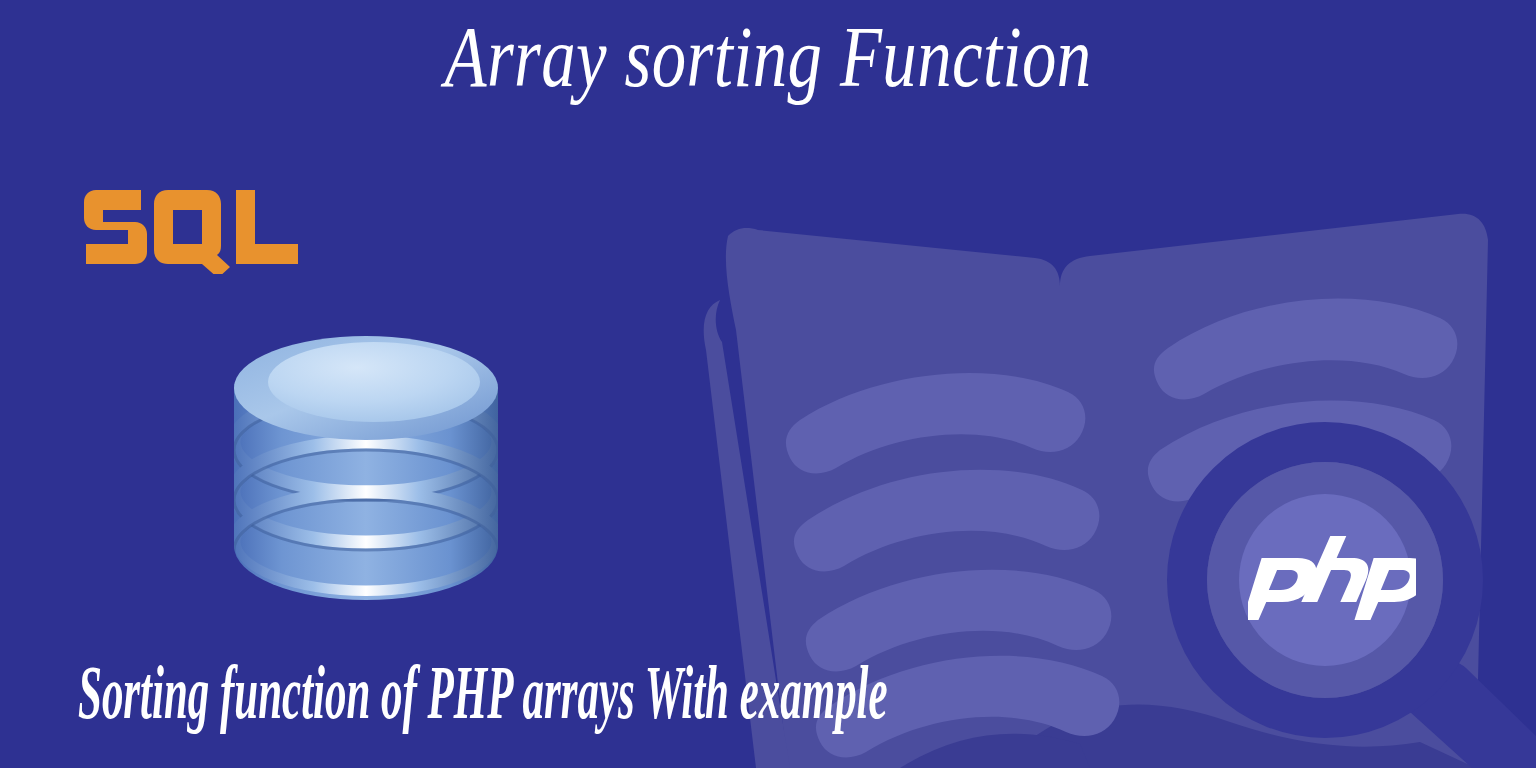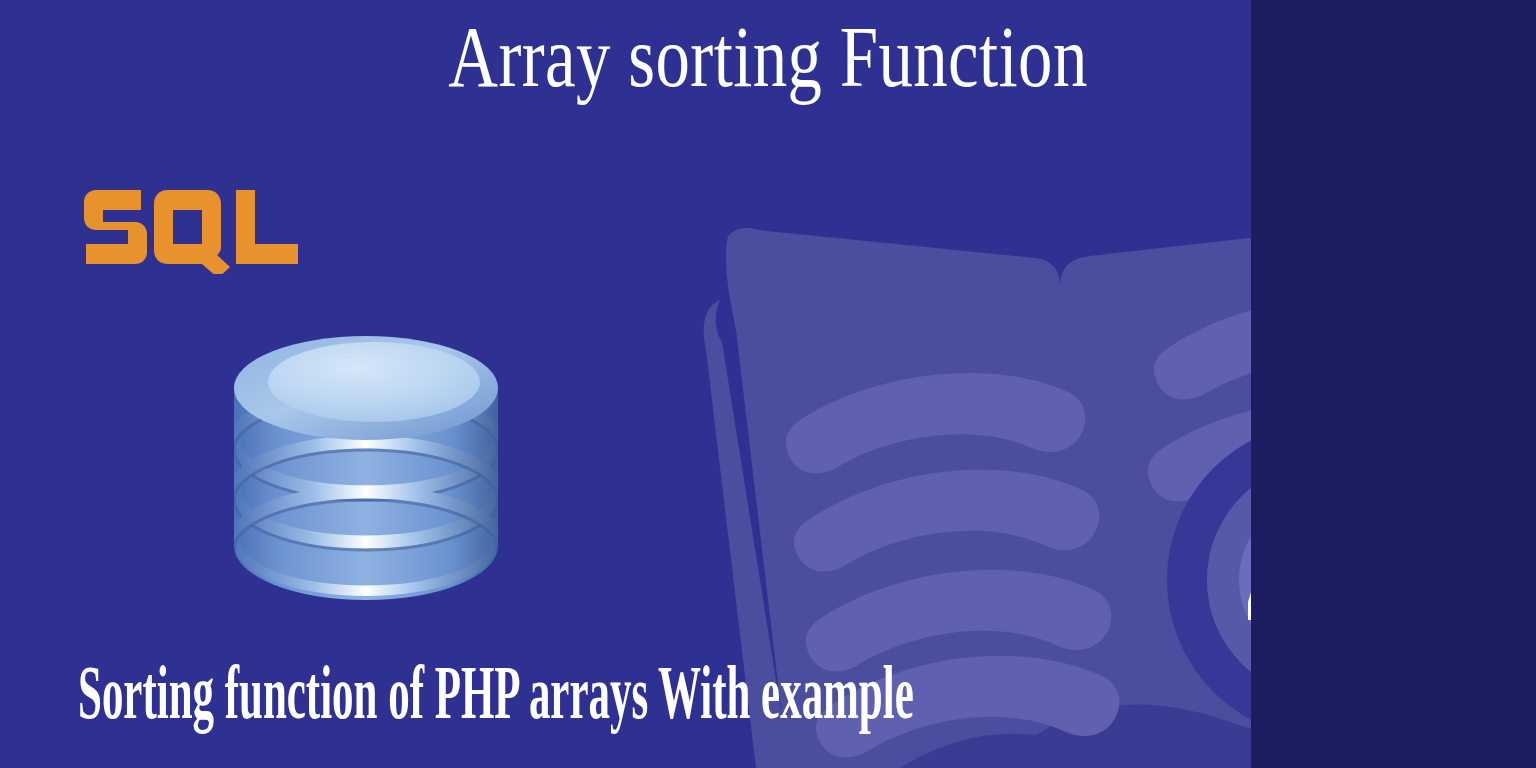--- a/index.html
+++ b/index.html
@@ -3,25 +3,26 @@
 <meta charset="utf-8">
 <title>Array sorting Function</title>
 <style>
   html, body {
     margin: 0;
     padding: 0;
     background: #1b1d5e;
   }
   #canvas {
     position: relative;
-    width: 1251px;
+    width: 1536px;
     height: 768px;
     overflow: hidden;
     background: var(--bg, #2E3192);
     font-family: "Liberation Serif", "DejaVu Serif", serif;
+    font-style: italic;
   }
 
   
   #artwork {
     position: absolute;
     inset: 0;
     width: 1536px;
     height: 768px;
   }
 

